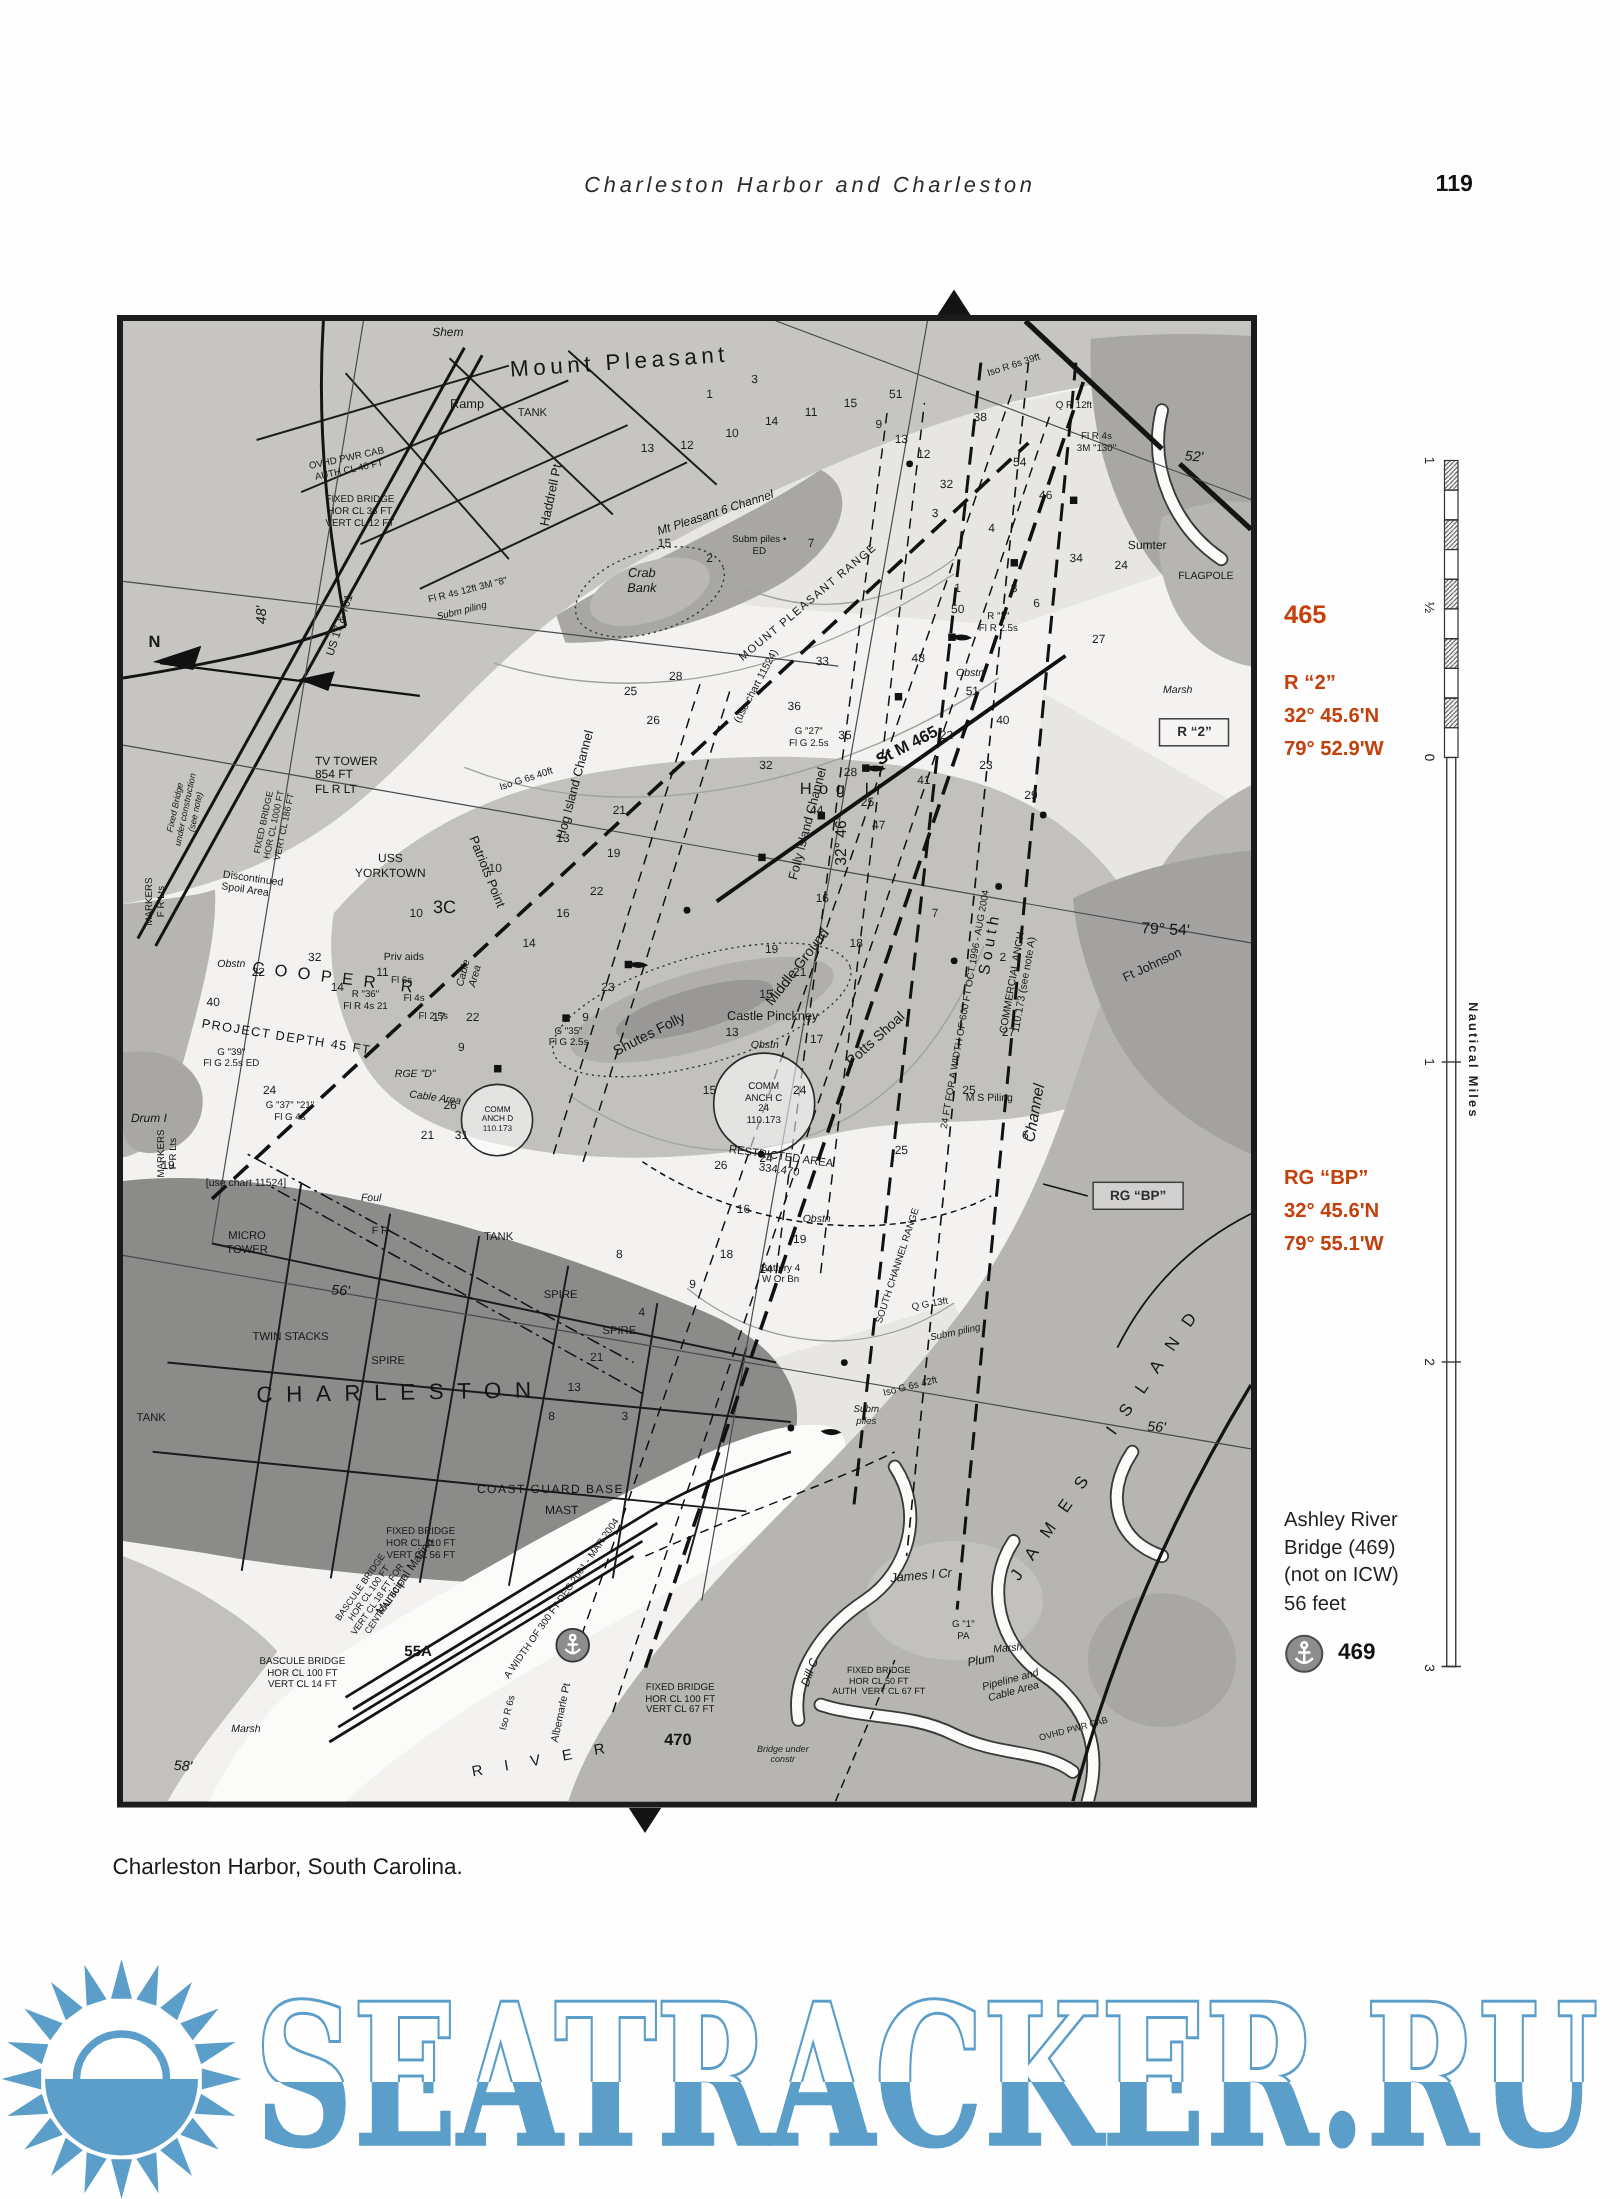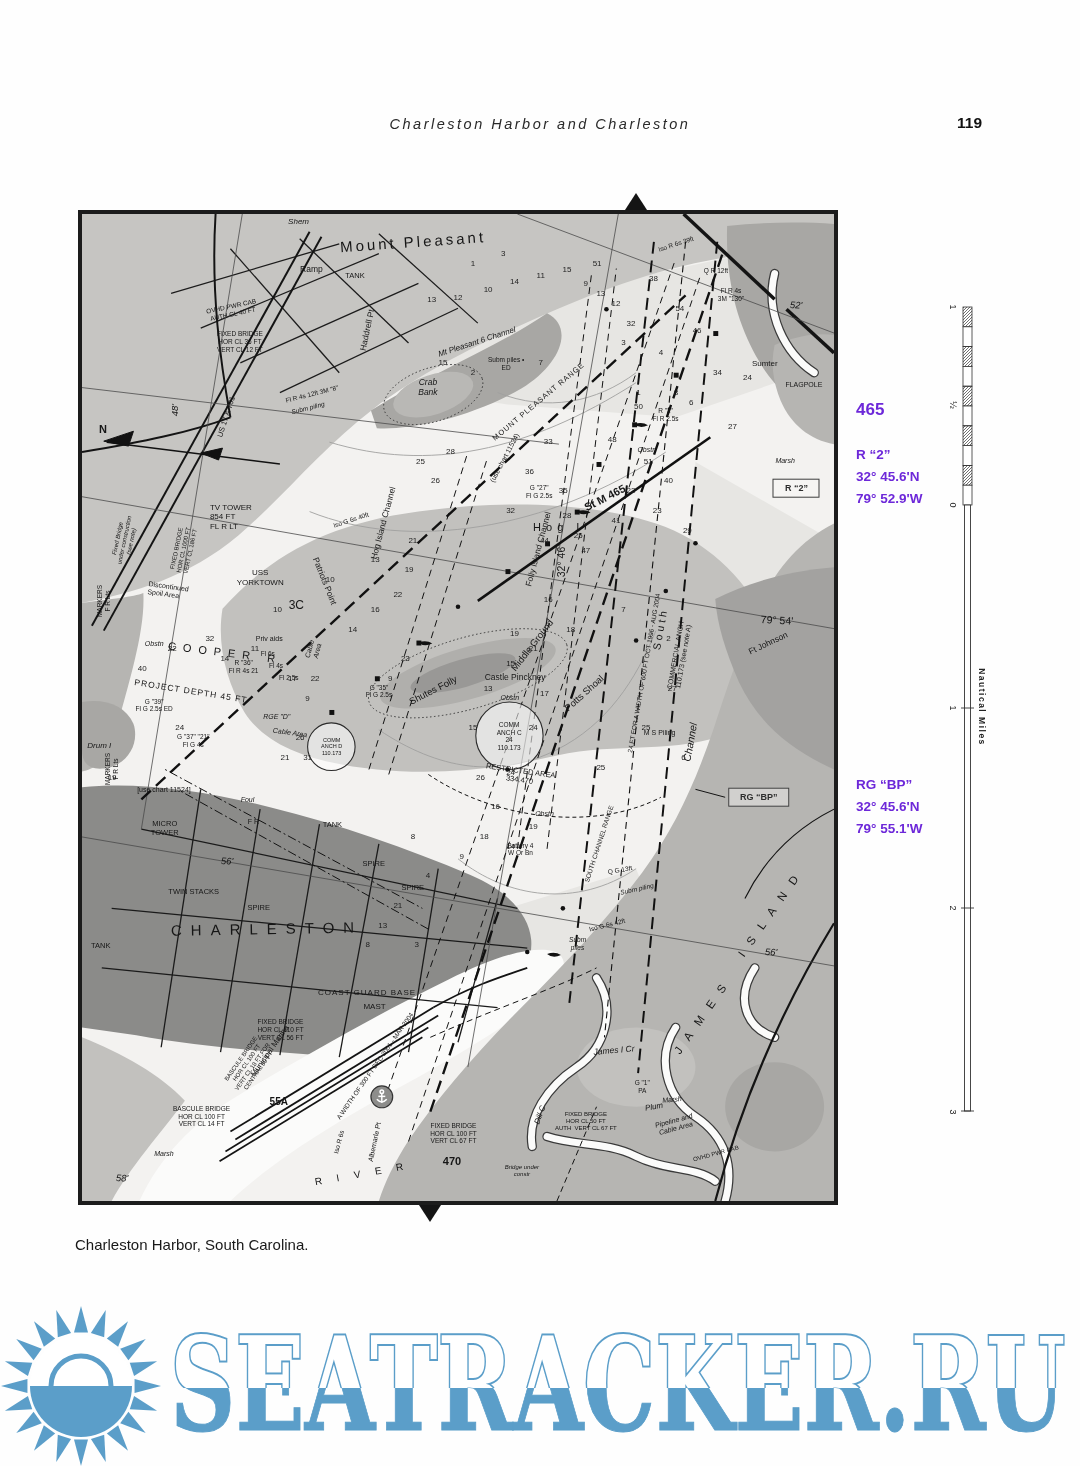--- a/index.html
+++ b/index.html
@@ -19,21 +19,21 @@
   .it{font-style:italic;}
   .b{font-weight:bold;}
   .ls1{letter-spacing:1px;}.ls3{letter-spacing:3px;}.ls4{letter-spacing:4px;}
   .ls5{letter-spacing:5px;}.ls6{letter-spacing:6px;}.ls7{letter-spacing:7px;}.ls8{letter-spacing:9px;}
   .bx{border:1.5px solid #3d3d3d;background:rgba(250,250,248,.4);padding:3px 11px;font-weight:bold;color:#2e2e2e;}
   .sd{position:absolute;transform:translate(-50%,-50%);font-size:8px;color:#1e1e1e;}
   .tri{position:absolute;width:0;height:0;}
   .tri-up{left:625px;top:193px;border-left:11px solid transparent;border-right:11px solid transparent;border-bottom:17px solid #141414;}
   .tri-down{left:419px;top:1205px;border-left:11px solid transparent;border-right:11px solid transparent;border-top:17px solid #141414;}
   
-  .sb{position:absolute;left:856px;color:#6d28d9;}
+  .sb{position:absolute;left:856px;color:#c2410c;}
   #sb-num{top:400px;font-size:17px;font-weight:bold;}
   .sb-mark{font-size:13.5px;font-weight:bold;line-height:1.62;}
   #sb-m1{top:444px;}
   #sb-m2{top:774px;}
   #sb-bridge{top:1004px;font-size:13.5px;line-height:1.38;font-weight:normal;color:#1f1f1f;}
   .sb-badge-row{display:flex;align-items:center;gap:9px;margin-top:10px;}
   .sb-badge{font-weight:bold;font-size:15px;color:#111;}
   
   #scalebar{position:absolute;left:948px;top:299px;}
   .sclbl{position:absolute;transform:translate(-50%,-50%) rotate(90deg);font-size:9px;color:#222;}
@@ -504,20 +504,38 @@
     <div>32° 45.6'N</div>
     <div>79° 52.9'W</div>
   </div>
 
   <div id="sb-m2" class="sb sb-mark">
     <div>RG “BP”</div>
     <div>32° 45.6'N</div>
     <div>79° 55.1'W</div>
   </div>
 
+  <div id="sb-bridge" class="sb">
+    <div>Ashley River</div>
+    <div>Bridge (469)</div>
+    <div>(not on ICW)</div>
+    <div>56 feet</div>
+    <div class="sb-badge-row">
+      <svg width="27" height="27" viewBox="-14 -14 28 28">
+        <circle r="12.5" fill="#8d8d8b" stroke="#4d4d4d" stroke-width="1.4"></circle>
+        <g stroke="#fff" stroke-width="1.7" fill="none">
+          <circle cy="-6" r="2"></circle>
+            <line y1="-4" y2="7"></line>
+          <line x1="-4.2" x2="4.2" y1="-0.8" y2="-0.8"></line>
+            <path d="M-6,3 Q0,9.5 6,3"></path>
+        </g>
+      </svg>
+      <span class="sb-badge">469</span>
+    </div>
+  </div>
 
   <svg id="scalebar" width="40" height="830" viewBox="0 0 40 830">
     <defs>
       <pattern id="hb" width="3" height="3" patternUnits="userSpaceOnUse">
         <path d="M0,3 l3,-3" stroke="#333" stroke-width="0.7"></path>
       </pattern>
     </defs>
     <g id="scale-cells">
         <rect x="15" y="8" width="9" height="19.8" fill="url(#hb)" stroke="#333" stroke-width="0.8"></rect>
         <rect x="15" y="27.8" width="9" height="19.8" fill="#fff" stroke="#333" stroke-width="0.8"></rect>

